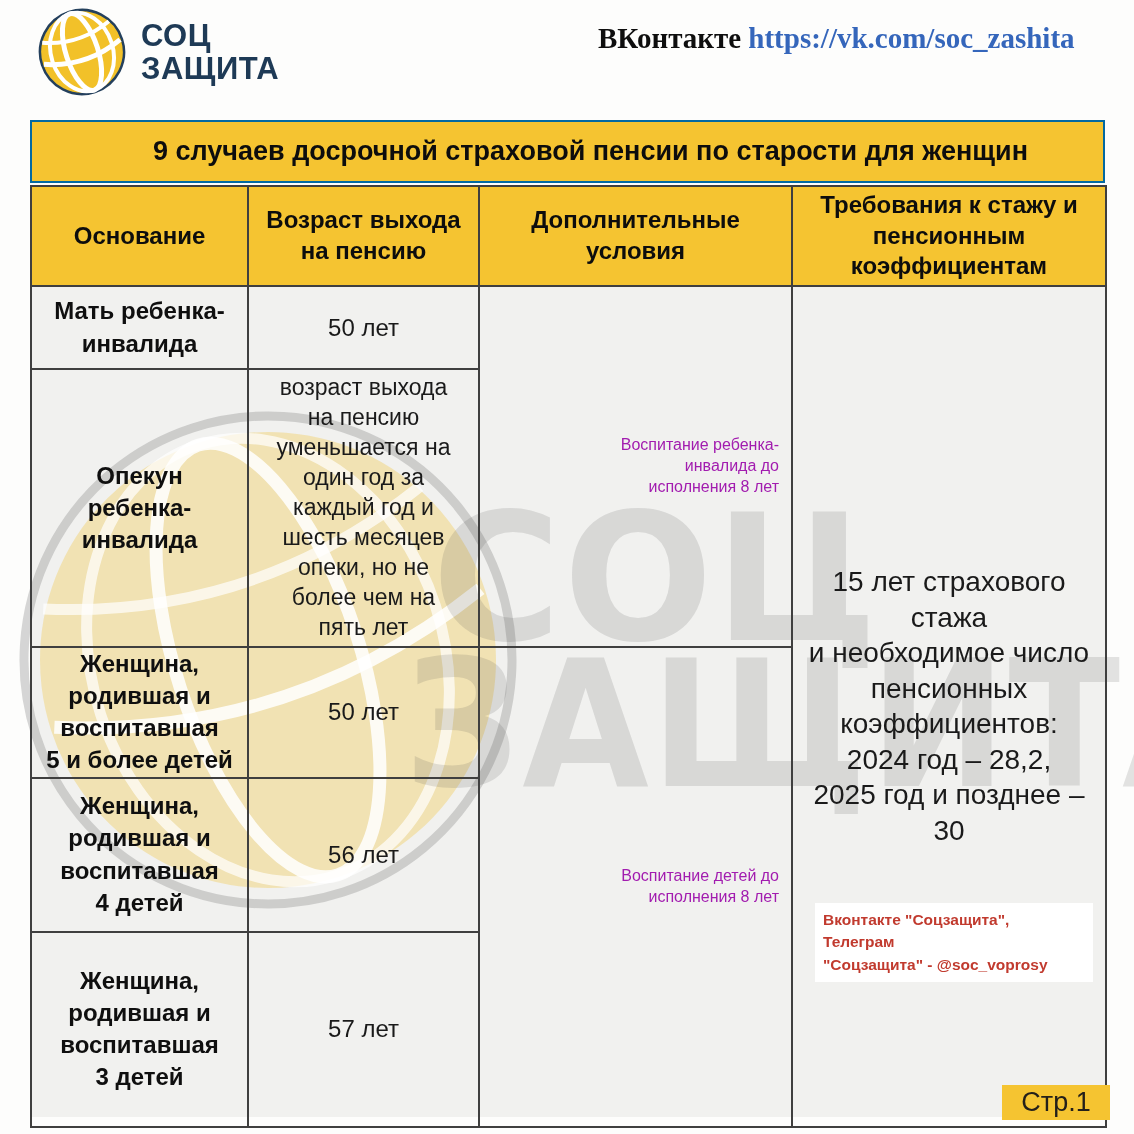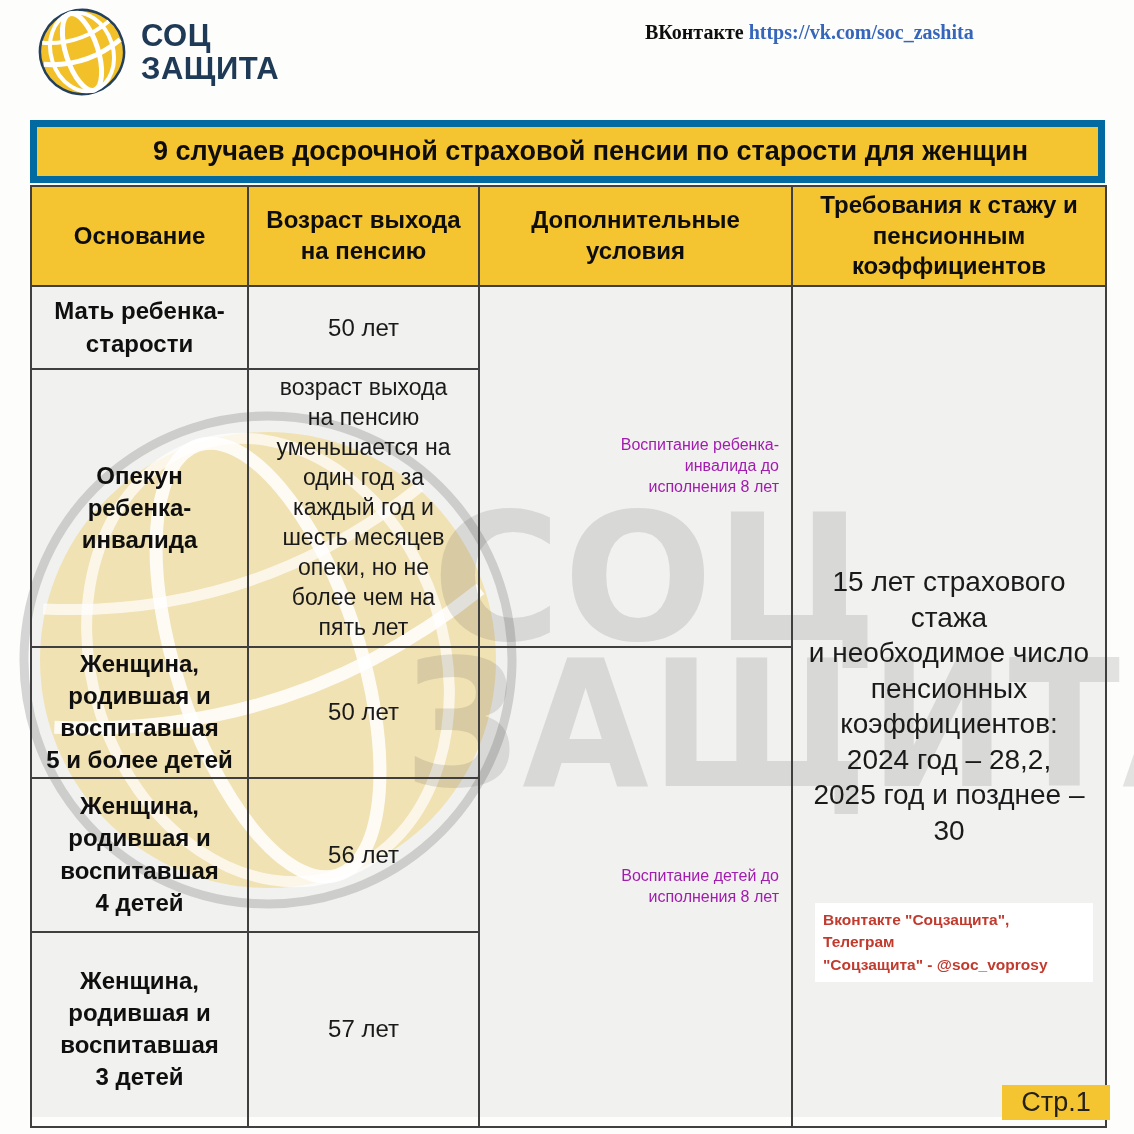--- a/index.html
+++ b/index.html
@@ -9,37 +9,37 @@
     font-family:"Liberation Sans", sans-serif;
     color:#111;
   }
 
   
   .logo { position:absolute; left:38px; top:8px; display:flex; align-items:center; gap:15px; }
   .logo svg { display:block; }
   .logo-text { font-weight:bold; color:#1e3a56; font-size:31px; line-height:1.08; letter-spacing:.5px; }
 
   .social { position:absolute; left:598px; top:20px; font-family:"Liberation Serif", serif;
-            font-size:20px; font-weight:bold; line-height:1.28;margin-left:47px; }
+            font-size:29px; font-weight:bold; line-height:1.28; }
   .social .row { white-space:nowrap; }
   .social .label { color:#0e0e0e; }
   .social a { color:#3566bb; text-decoration:none; }
 
   
   .body-bg { position:absolute; left:30px; top:285px; width:1075px; height:832px; background:#f1f1ef; z-index:0; }
   .watermark { position:absolute; left:0; top:0; width:1134px; height:1134px; pointer-events:none; z-index:1; }
   .wm-word { position:absolute; font-family:"DejaVu Sans", sans-serif; font-weight:bold;
              color:rgba(75,75,75,0.15); line-height:1; letter-spacing:2px; }
   .wm-soc { left:432px; top:492px; font-size:176px; }
   .wm-zashita { left:404px; top:638px; font-size:176px; transform:scaleX(0.93); transform-origin:left top; }
 
   
   .title-row {
     position:absolute; left:30px; top:120px; width:1075px; height:63px; box-sizing:border-box;
-    background:#f5c431; border:7px solid #0369a1; z-index:2;
+    background:#f5c431; border:2px solid #0369a1; z-index:2;
     display:flex; align-items:center; justify-content:center;
     font-size:27px; font-weight:bold; color:#0d0d0d; text-align:center;padding-left:46px;
   }
   table.main { position:absolute; left:30px; top:185px; width:1075px; border-collapse:collapse;
                table-layout:fixed; z-index:2; }
   table.main td { border:2px solid #3f3f3f; box-sizing:border-box; overflow:hidden; }
   tr.hdr { height:100px; }
   tr.r1 { height:83px; } tr.r2 { height:278px; } tr.r3 { height:120px; }
   tr.r4 { height:154px; } tr.r5 { height:195px; }
   .th { background:#f5c431; font-weight:bold; font-size:24px; color:#0d0d0d;
@@ -121,25 +121,25 @@
     </colgroup>
     <tbody>
         <tr class="hdr">
       <td class="th">Основание</td>
       <td class="th">Возраст выхода
 на пенсию</td>
       <td class="th">Дополнительные
 условия</td>
       <td class="th">Требования к стажу и
 пенсионным
-коэффициентов</td>
+коэффициентам</td>
     </tr>
     <tr class="r1">
       <td class="basis">Мать ребенка-
-старости</td>
+инвалида</td>
       <td class="age">50 лет</td>
       <td class="cond" rowspan="2">Воспитание ребенка-
 инвалида  до
 исполнения 8 лет</td>
       <td class="req" rowspan="5">15 лет страхового стажа
 и необходимое число
 пенсионных
 коэффициентов:
 2024 год – 28,2,
 2025 год и позднее – 30</td>

